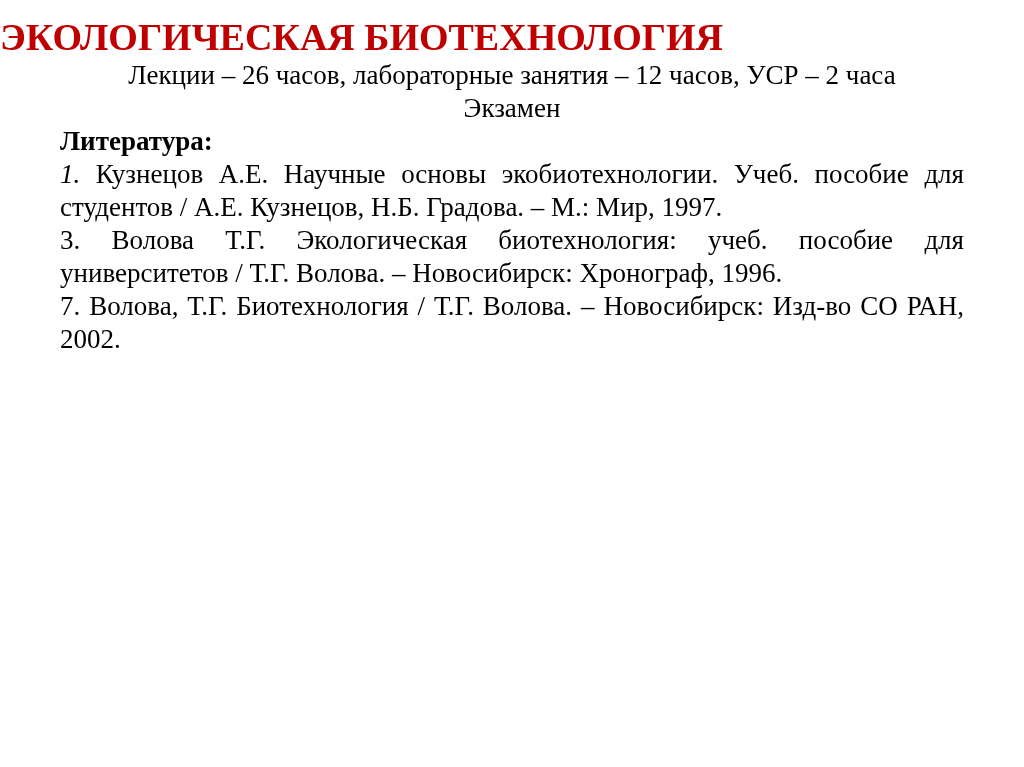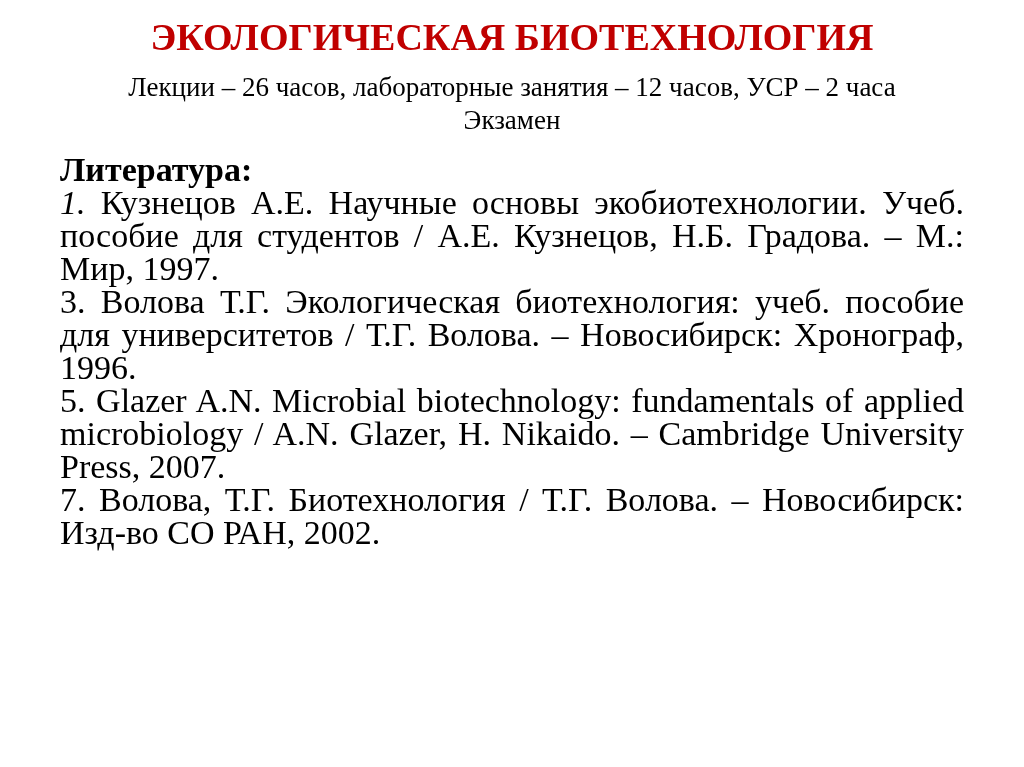--- a/index.html
+++ b/index.html
@@ -13,35 +13,34 @@
     height: 767px;
     background: #ffffff;
     font-family: "Liberation Serif", "DejaVu Serif", serif;
     color: #000000;
     overflow: hidden;
     box-sizing: border-box;
   }
   .slide-title {
     margin: 0;
     padding-top: 15px;
-    text-align: center;
+    text-align: left;
     font-size: 38px;
     line-height: 44px;
     font-weight: bold;
     letter-spacing: 0px;
   }
   .meta {
-    margin-top: 12px;
     text-align: center;
     font-size: 27px;
     line-height: 33px;
   }
   .body-text {
-    margin: 16px 60px;
-    font-size: 34px;
+    margin: 0 60px;
+    font-size: 27px;
     line-height: 33px;
   }
   .lit-heading {
     margin: 0;
     font-weight: bold;
     text-align: left;
   }
   p.ref {
     margin: 0;
     text-align: justify;
@@ -65,20 +64,19 @@
   <div class="body-text">
 
     <p class="lit-heading">Литература:</p>
 
     <p class="ref"><span class="num-italic">1. </span><span>Кузнецов А.Е. Научные основы экобиотехнологии. Учеб. пособие для студентов / А.Е. Кузнецов, Н.Б. Градова. – М.: Мир, 1997.</span></p>
 
 
     <p class="ref"><span>3. </span><span>Волова Т.Г. Экологическая биотехнология: учеб. пособие для университетов / Т.Г. Волова. – Новосибирск: Хронограф, 1996.</span></p>
 
 
-    <p class="ref"><span>5. </span><span>Glazer A.N. Microbial biotechnology: fundamentals of applied microbiology / A.N. Glazer, H. Nikaido. – Cambridge University Press, 2007.</span></p>
 
 
     <p class="ref"><span>7. </span><span>Волова, Т.Г. Биотехнология / Т.Г. Волова. – Новосибирск: Изд-во СО РАН, 2002.</span></p>
 
   </div>
 
 </div>
 
 </body></html>

